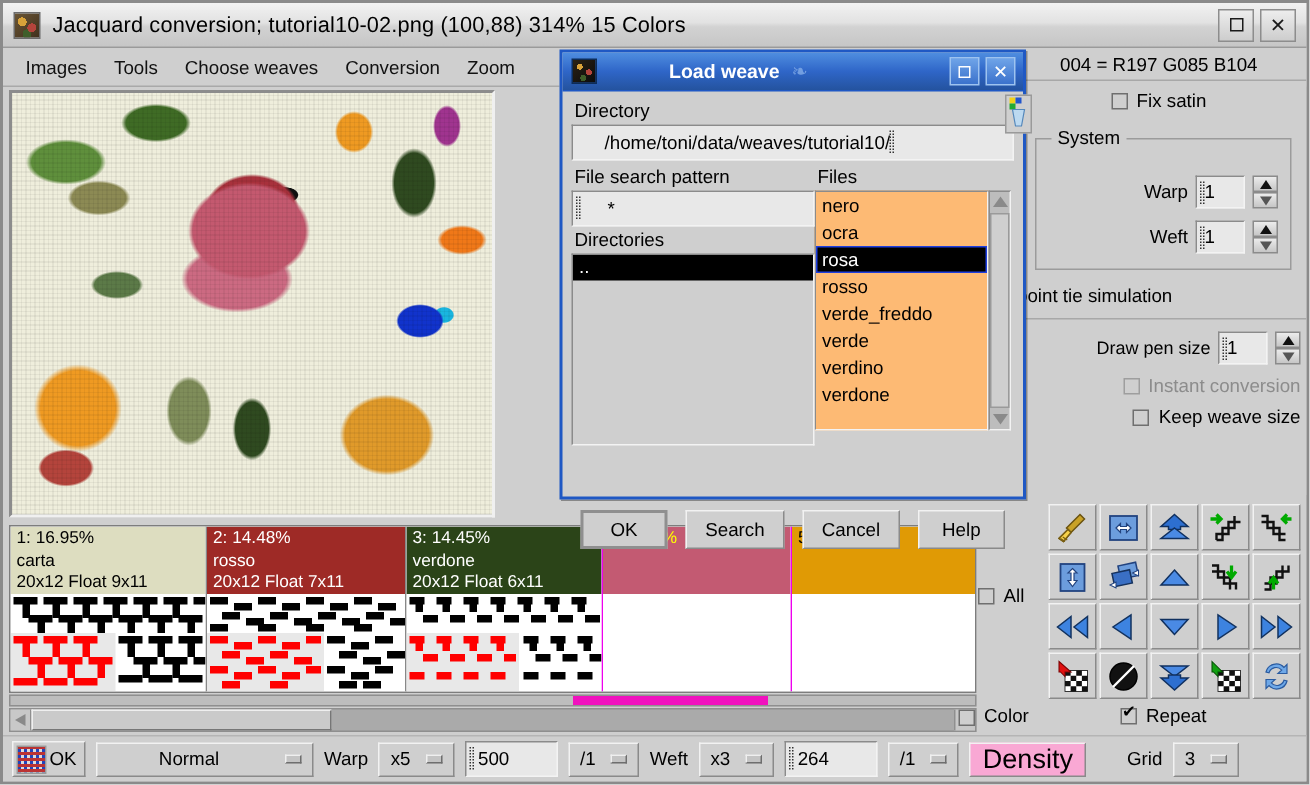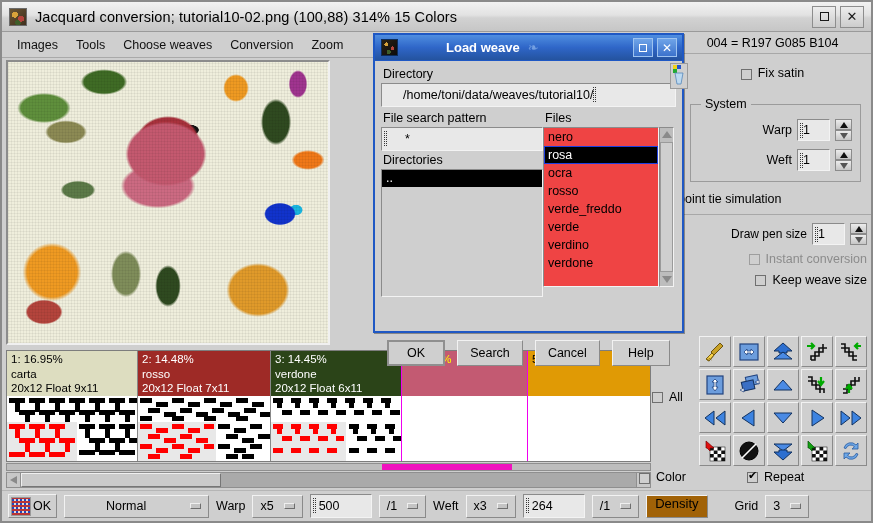--- a/index.html
+++ b/index.html
@@ -172,37 +172,37 @@
     position: absolute; left: 672px; top: 30px;
     width: 197px; height: 298px;
     background: #cfcfcf;
   }
   .rgb-row {
     height: 22px; line-height: 22px; text-align: center;
     font-size: 12.5px; color: #000;
     border-bottom: 1px solid #a8a8a8;
   }
   .fix-row {
-    height: 26px; display: flex; align-items: flex-end; justify-content: center;
+    height: 26px; display: flex; align-items: center; justify-content: center;
     gap: 6px; font-size: 12.5px;
   }
   .cb {
     width: 11px; height: 11px; background: #cfcfcf;
     border: 1px solid #6f6f6f;
     display: inline-block; position: relative; flex: 0 0 auto;
   }
   .cb.checked::after {
     content: "✔";
     position: absolute; left: 0px; top: -4px;
     font-size: 11px; color: #000; line-height: 12px;
   }
   .group {
-    margin: 24px 10px 0 16px;
+    margin: 12px 10px 0 16px;
     border: 1px solid #9b9b9b;
-    padding: 6px 8px 10px 8px;
+    padding: 16px 8px 10px 8px;
     position: relative;
   }
   .group > .glabel {
     position: absolute; top: -8px; left: 10px;
     background: #cfcfcf; padding: 0 4px; font-size: 12.5px;
   }
   .spin-row {
     display: flex; align-items: center; justify-content: flex-end;
     gap: 5px; margin-top: 8px;
   }
@@ -318,24 +318,24 @@
     width: 62px; height: 24px;
     background: #e8e8e8;
     border: 1px solid;
     border-color: #8b8b8b #f3f3f3 #f3f3f3 #8b8b8b;
     font-size: 12.5px; line-height: 22px; padding-left: 8px;
     position: relative;
   }
   .plain-lbl { font-size: 12.5px; }
   .btn-plain {
     height: 23px; padding: 0 8px;
-    background: #a16207;
+    background: #f9a8d4;
     border: 1px solid;
     border-color: #f2f2f2 #8a8a8a #8a8a8a #f2f2f2;
-    display: flex; align-items: flex-start; font-size: 13px;
+    display: flex; align-items: flex-start; font-size: 18px;
   }
 
   
   .dialog {
     position: absolute; left: 371px; top: 31px;
     width: 311px; height: 300px;
     background: #cfcfcf;
     border: 2px solid #1f58c4;
     box-shadow: 1px 1px 0 rgba(0,0,0,.35);
   }
@@ -390,21 +390,21 @@
     position: relative;
   }
   .dirlist { height: 128px; }
   .dirlist .item0 {
     background: #000; color: #fff; font-size: 12.5px;
     height: 17px; line-height: 17px; padding-left: 4px;
   }
   .fileswrap { display: flex; height: 160px; }
   .fileslist {
     flex: 1;
-    background: #ef4444;
+    background: #fdba74;
     border: 1px solid;
     border-color: #8b8b8b #f3f3f3 #f3f3f3 #8b8b8b;
     overflow: hidden;
   }
   .fitem {
     height: 18px; line-height: 18px; font-size: 12.5px;
     padding-left: 4px; color: #000;
   }
   .fitem.sel {
     background: #000; color: #fff;
@@ -1017,22 +1017,22 @@
           <div class="listbox dirlist">
             <div class="item0">..</div>
           </div>
         </div>
 
         <div class="rcol">
           <div class="dlg-lbl">Files</div>
           <div class="fileswrap">
             <div class="fileslist">
               <div class="fitem">nero</div>
+              <div class="fitem">ocra</div>
               <div class="fitem sel">rosa</div>
-              <div class="fitem">ocra</div>
               <div class="fitem">rosso</div>
               <div class="fitem">verde_freddo</div>
               <div class="fitem">verde</div>
               <div class="fitem">verdino</div>
               <div class="fitem">verdone</div>
             </div>
             <div class="vscroll">
               <span class="vs-arrow">
                   <span class="tri u"></span>
                 </span>

